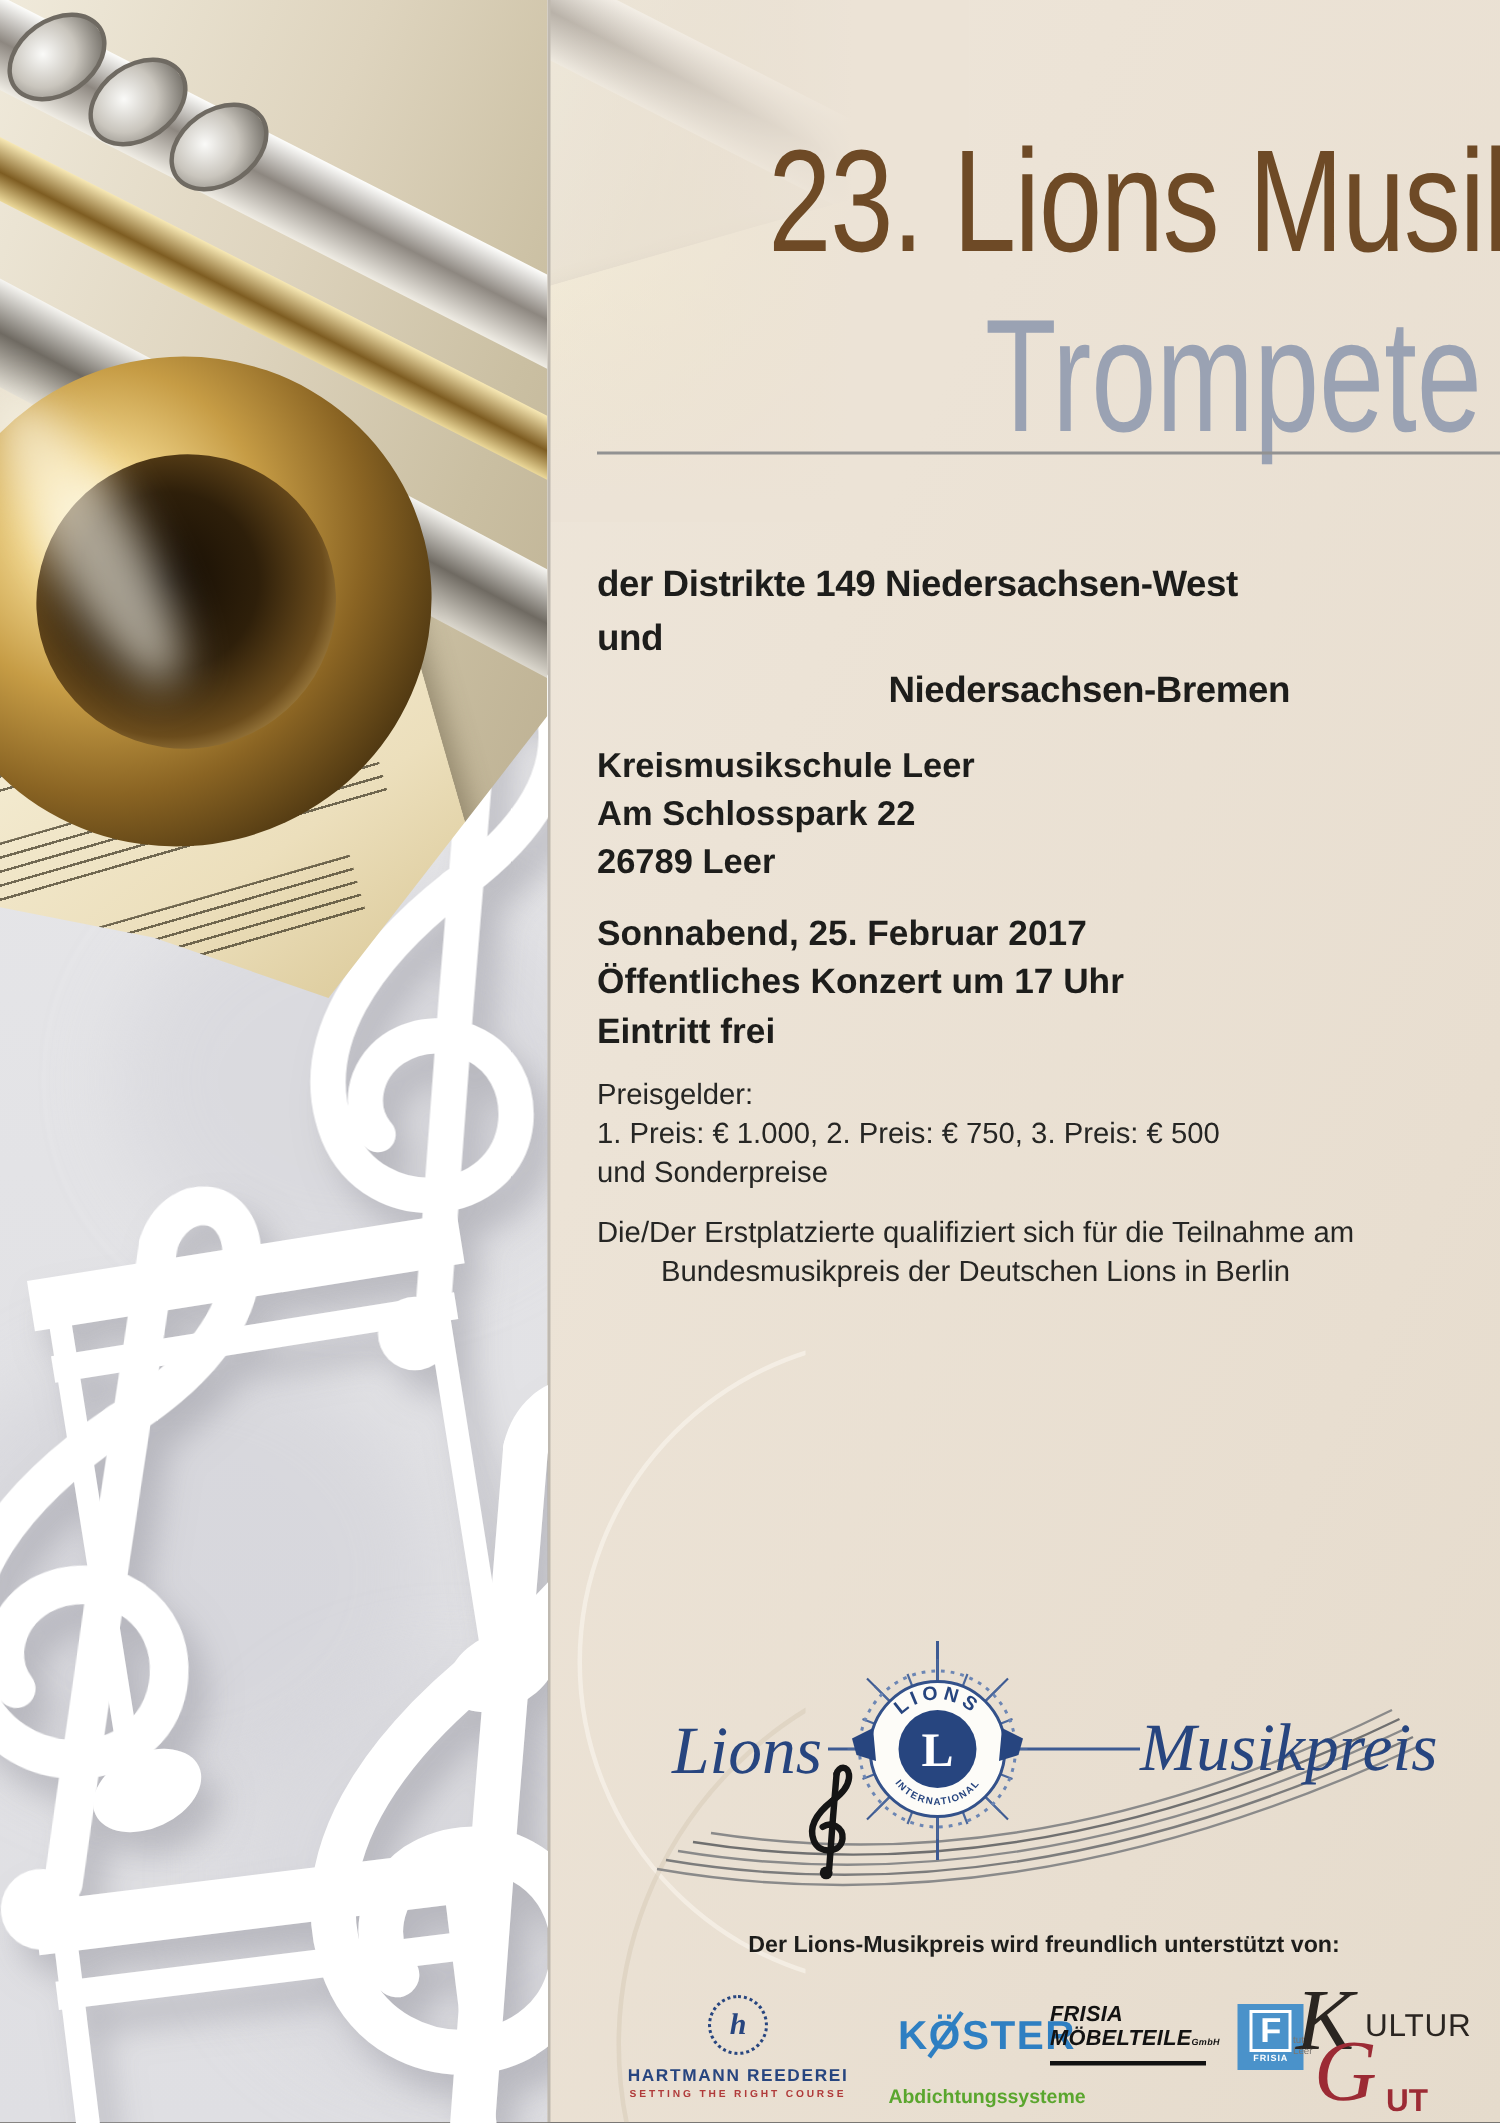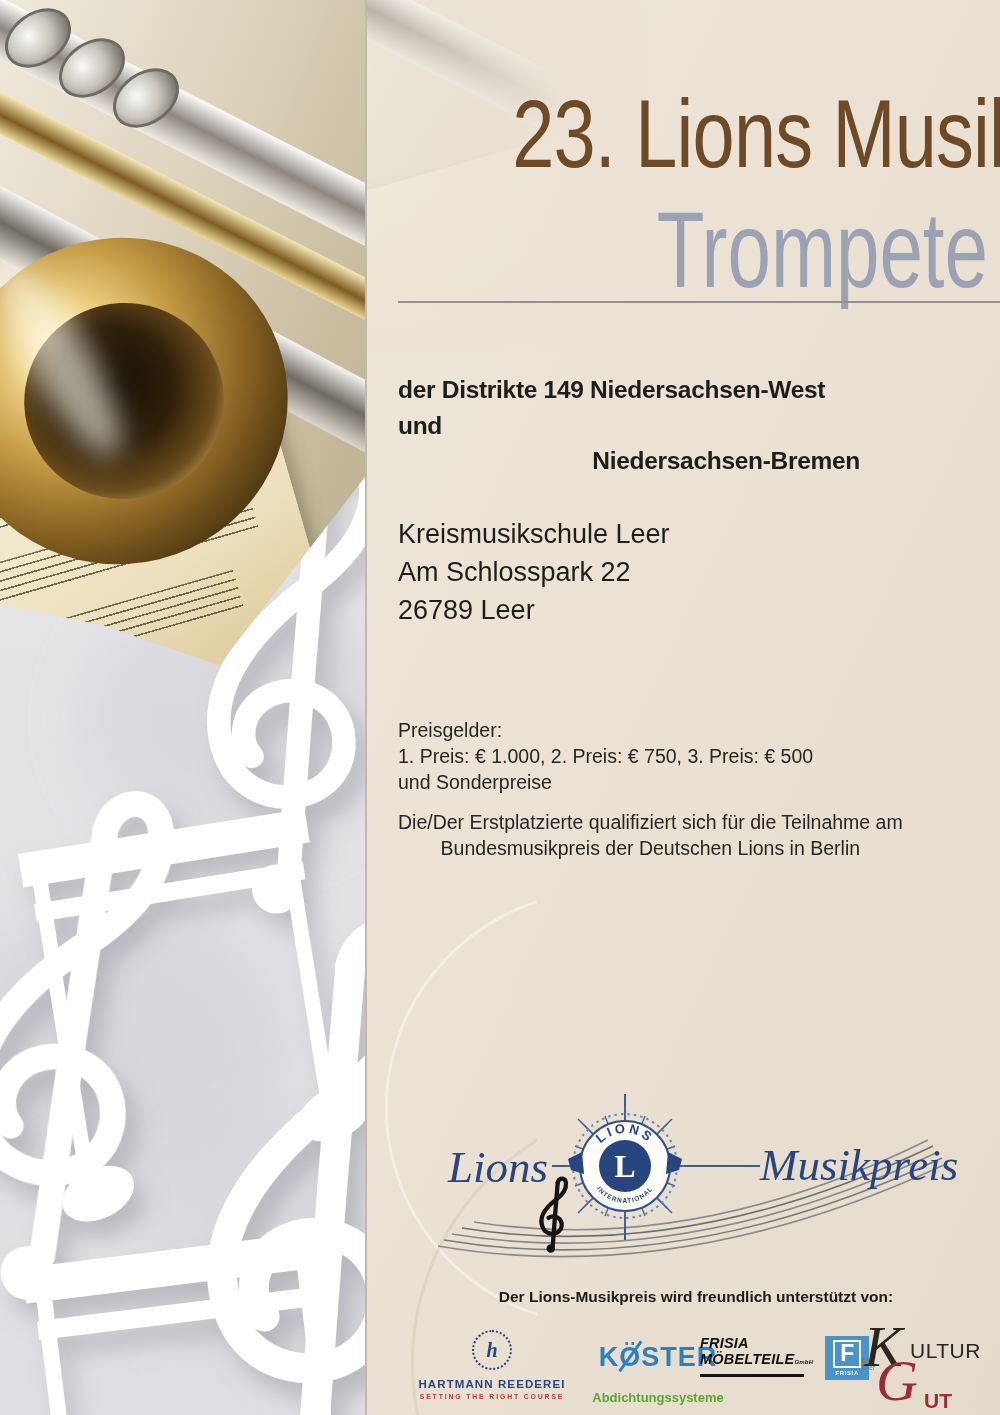--- a/index.html
+++ b/index.html
@@ -53,21 +53,21 @@
   .title-wrap{position:absolute;left:378px;right:12px;top:83px;text-align:right;z-index:20;}
   .poster-title{margin:0;font-weight:400;font-size:97px;line-height:1.05;color:#6e4a26;
     transform:scaleX(.78);transform-origin:100% 50%;white-space:nowrap;letter-spacing:-1px;}
   .poster-sub{margin:12px 0 0;font-weight:400;font-size:107px;line-height:1;color:#9aa2b3;
     transform:scaleX(.73);transform-origin:100% 50%;white-space:nowrap;}
   .title-rule{position:absolute;left:398px;right:0;top:301px;height:2px;background:#929292;z-index:20;}
   
   .blk{position:absolute;left:398px;z-index:20;}
   .subtitle{top:372px;width:462px;font-size:24.5px;font-weight:700;line-height:1.45;letter-spacing:-.3px;}
   .subtitle .r{text-align:right;}
-  .venue{top:516px;font-size:27px;font-weight:400;line-height:1.4;}
+  .venue{top:494px;font-size:23px;font-weight:700;line-height:1.4;}
   .event{top:606px;font-size:23.5px;font-weight:700;line-height:1.38;}
   .prizes{top:718px;font-size:19.5px;line-height:1.33;color:#262624;}
   .qual{top:810px;font-size:19.5px;line-height:1.33;color:#262624;text-align:center;}
   .info{top:916px;}
   .info .lbl{font-size:19.5px;}
   .info .mail{margin-top:9px;font-size:24px;font-weight:700;letter-spacing:-.3px;}
   .info .site{margin-top:11px;font-size:19.5px;}
   .info .site b{font-size:24.5px;font-weight:700;letter-spacing:-.3px;}
   
   .logo-wrap{position:absolute;left:430px;top:1088px;width:545px;height:182px;z-index:20;}
@@ -184,20 +184,25 @@
     <div>der Distrikte 149 Niedersachsen-West und</div>
     <div class="r">Niedersachsen-Bremen</div>
   </div>
 
   <div class="blk venue">
     <div>Kreismusikschule Leer</div>
     <div>Am Schlosspark 22</div>
     <div>26789 Leer</div>
   </div>
 
+  <div class="blk event">
+    <div>Sonnabend, 25. Februar 2017</div>
+    <div>Öffentliches Konzert um 17 Uhr</div>
+    <div>Eintritt frei</div>
+  </div>
 
   <div class="blk prizes">
     <div>Preisgelder:</div>
     <div>1. Preis: € 1.000, 2. Preis: € 750, 3. Preis: € 500</div>
     <div>und Sonderpreise</div>
   </div>
 
   <div class="blk qual">
     <div>Die/Der Erstplatzierte qualifiziert sich für die Teilnahme am</div>
     <div>Bundesmusikpreis der Deutschen Lions in Berlin</div>

